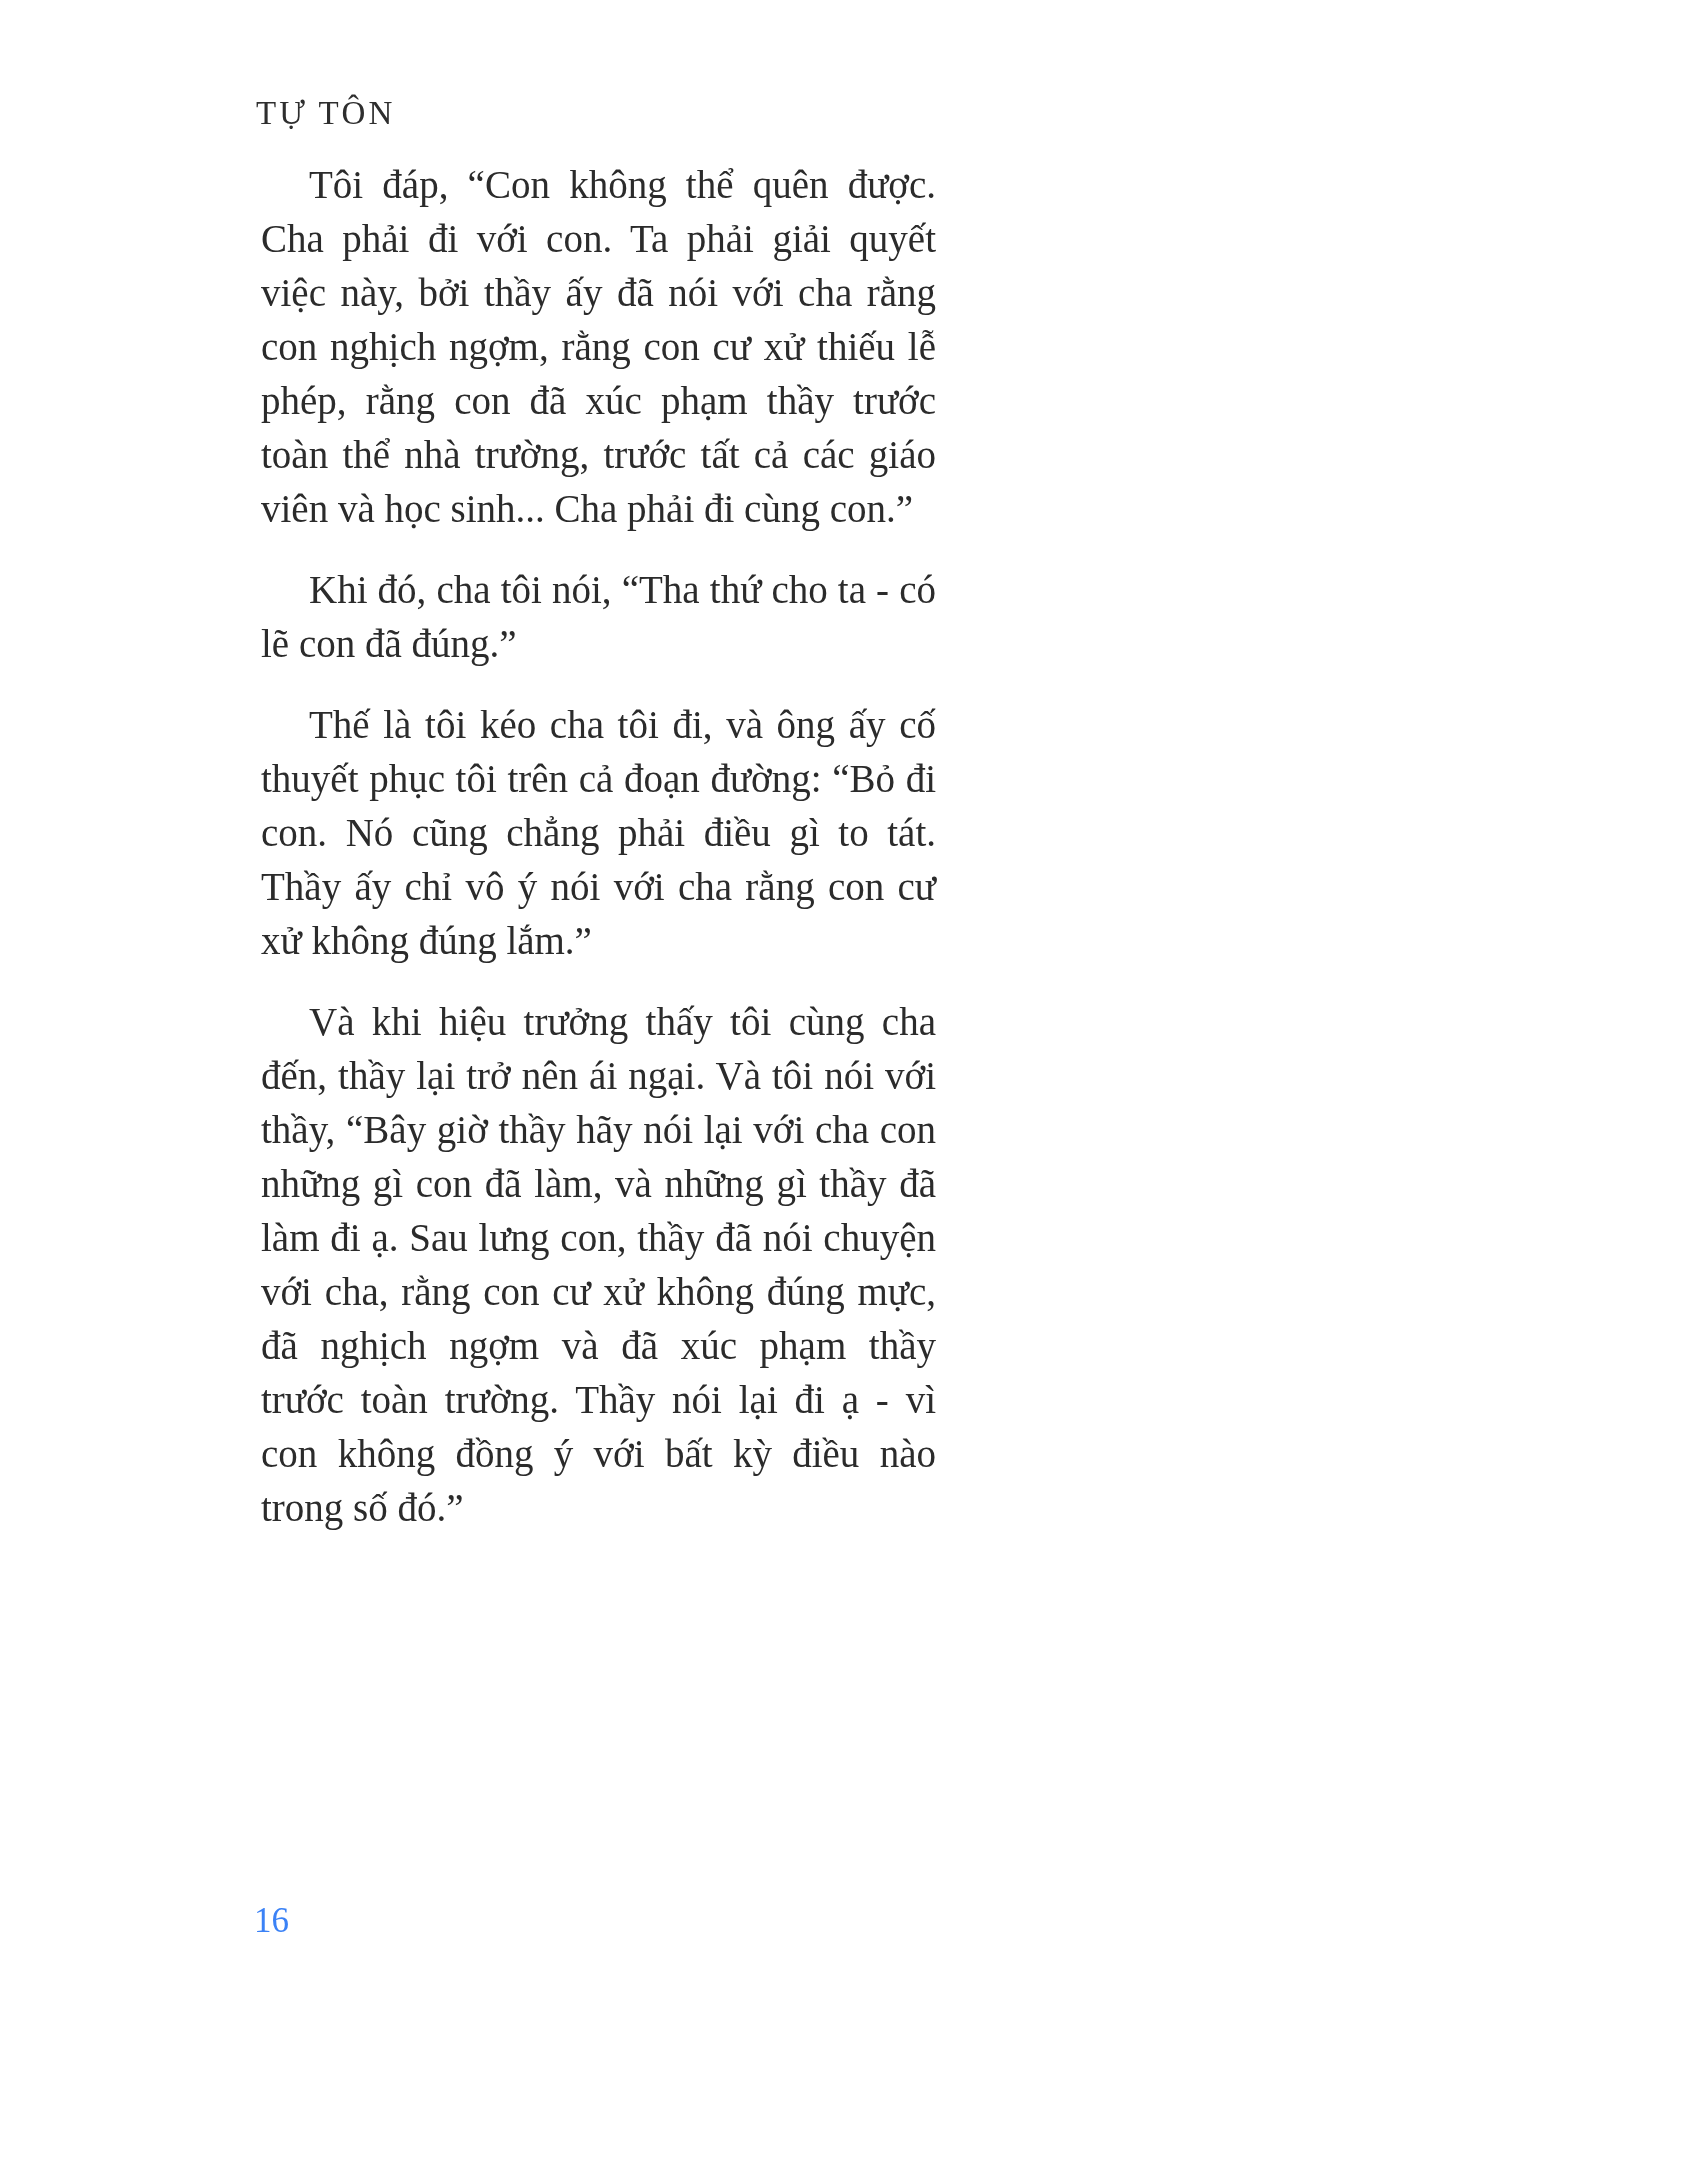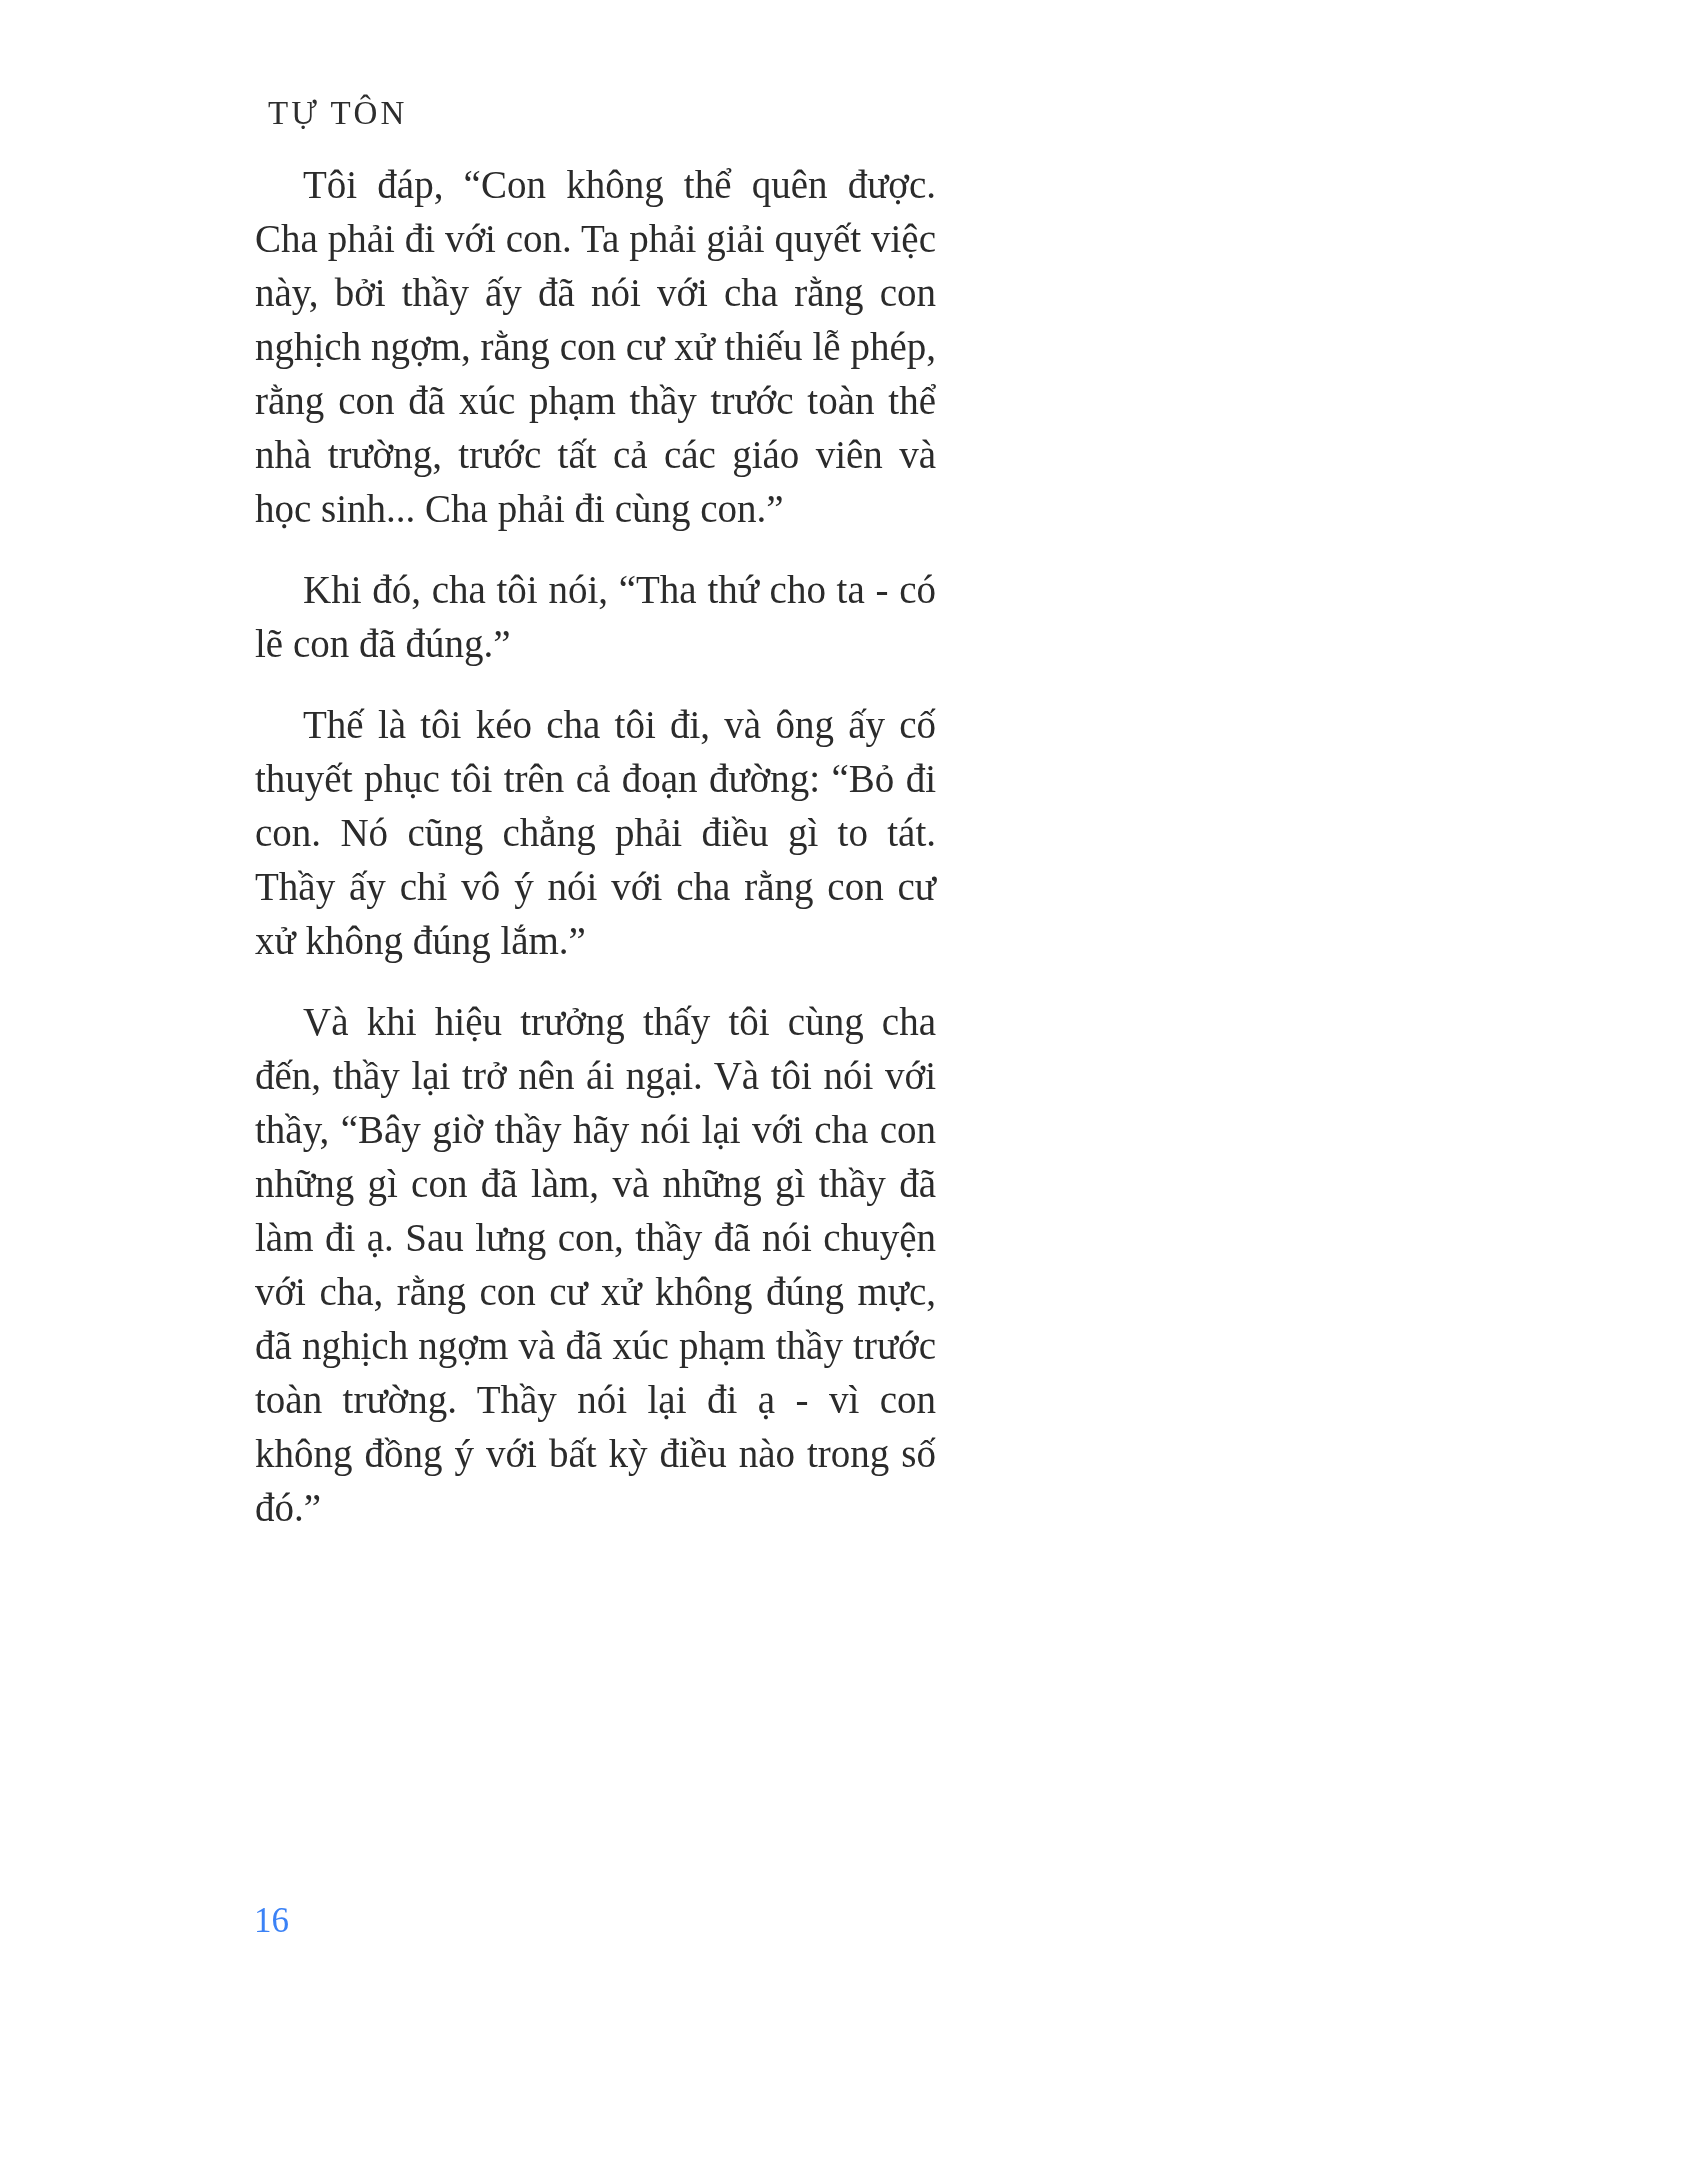--- a/index.html
+++ b/index.html
@@ -14,35 +14,35 @@
   }
   .page {
     position: relative;
     width: 1683px;
     height: 2178px;
     background: #ffffff;
     overflow: hidden;
   }
   .running-head {
     position: absolute;
-    left: 268px;
+    left: 256px;
     top: 95px;
     font-size: 33px;
     letter-spacing: 3px;
     color: #2e2e2e;
   }
   .content {
     position: absolute;
     left: 253px;
     top: 158px;
     width: 683px;
     color: #2b2b2b;
   }
   .content p {
-    margin: 0 0 27px 2px;
+    margin: 0 0 27px 8px;
     font-size: 39px;
     line-height: 54px;
     text-align: justify;
     text-indent: 48px;
     color: #2b2b2b;
   }
   .content p em {
     font-style: italic;
   }
   .page-number {

